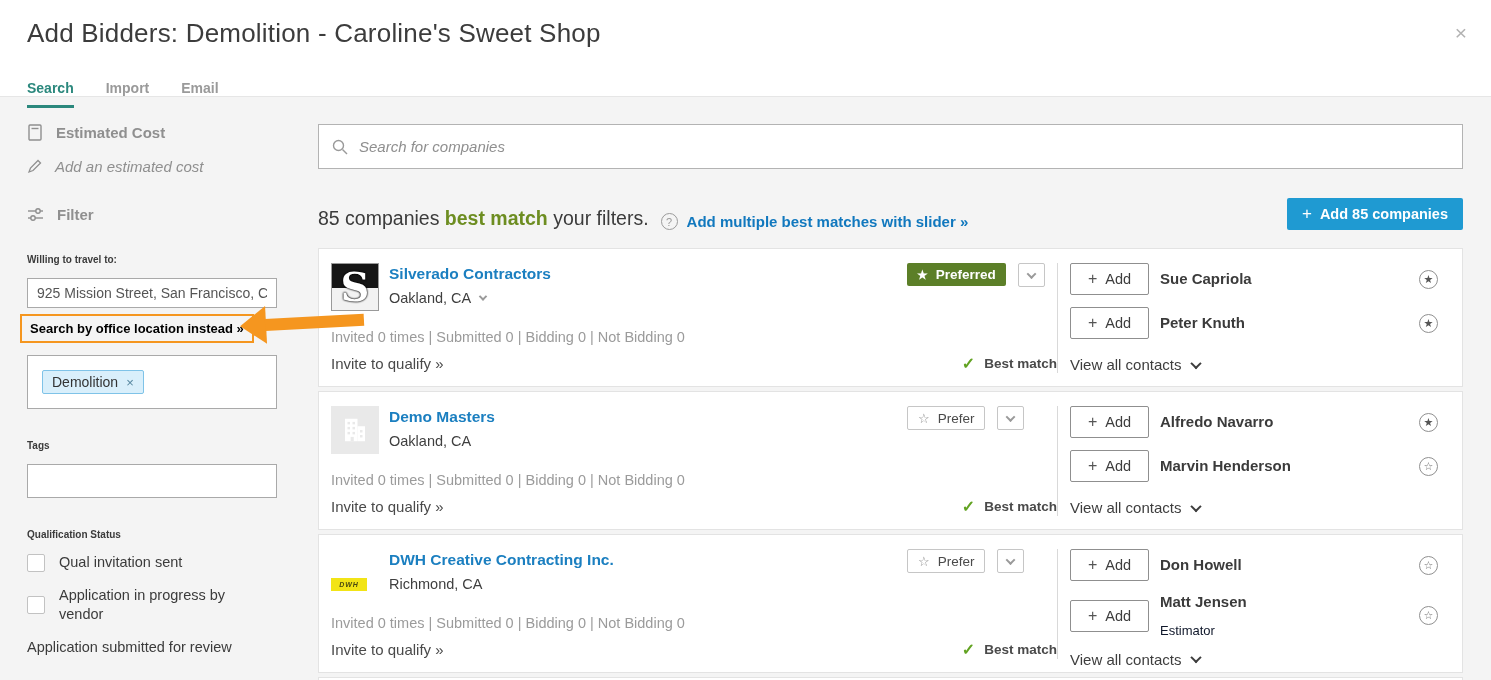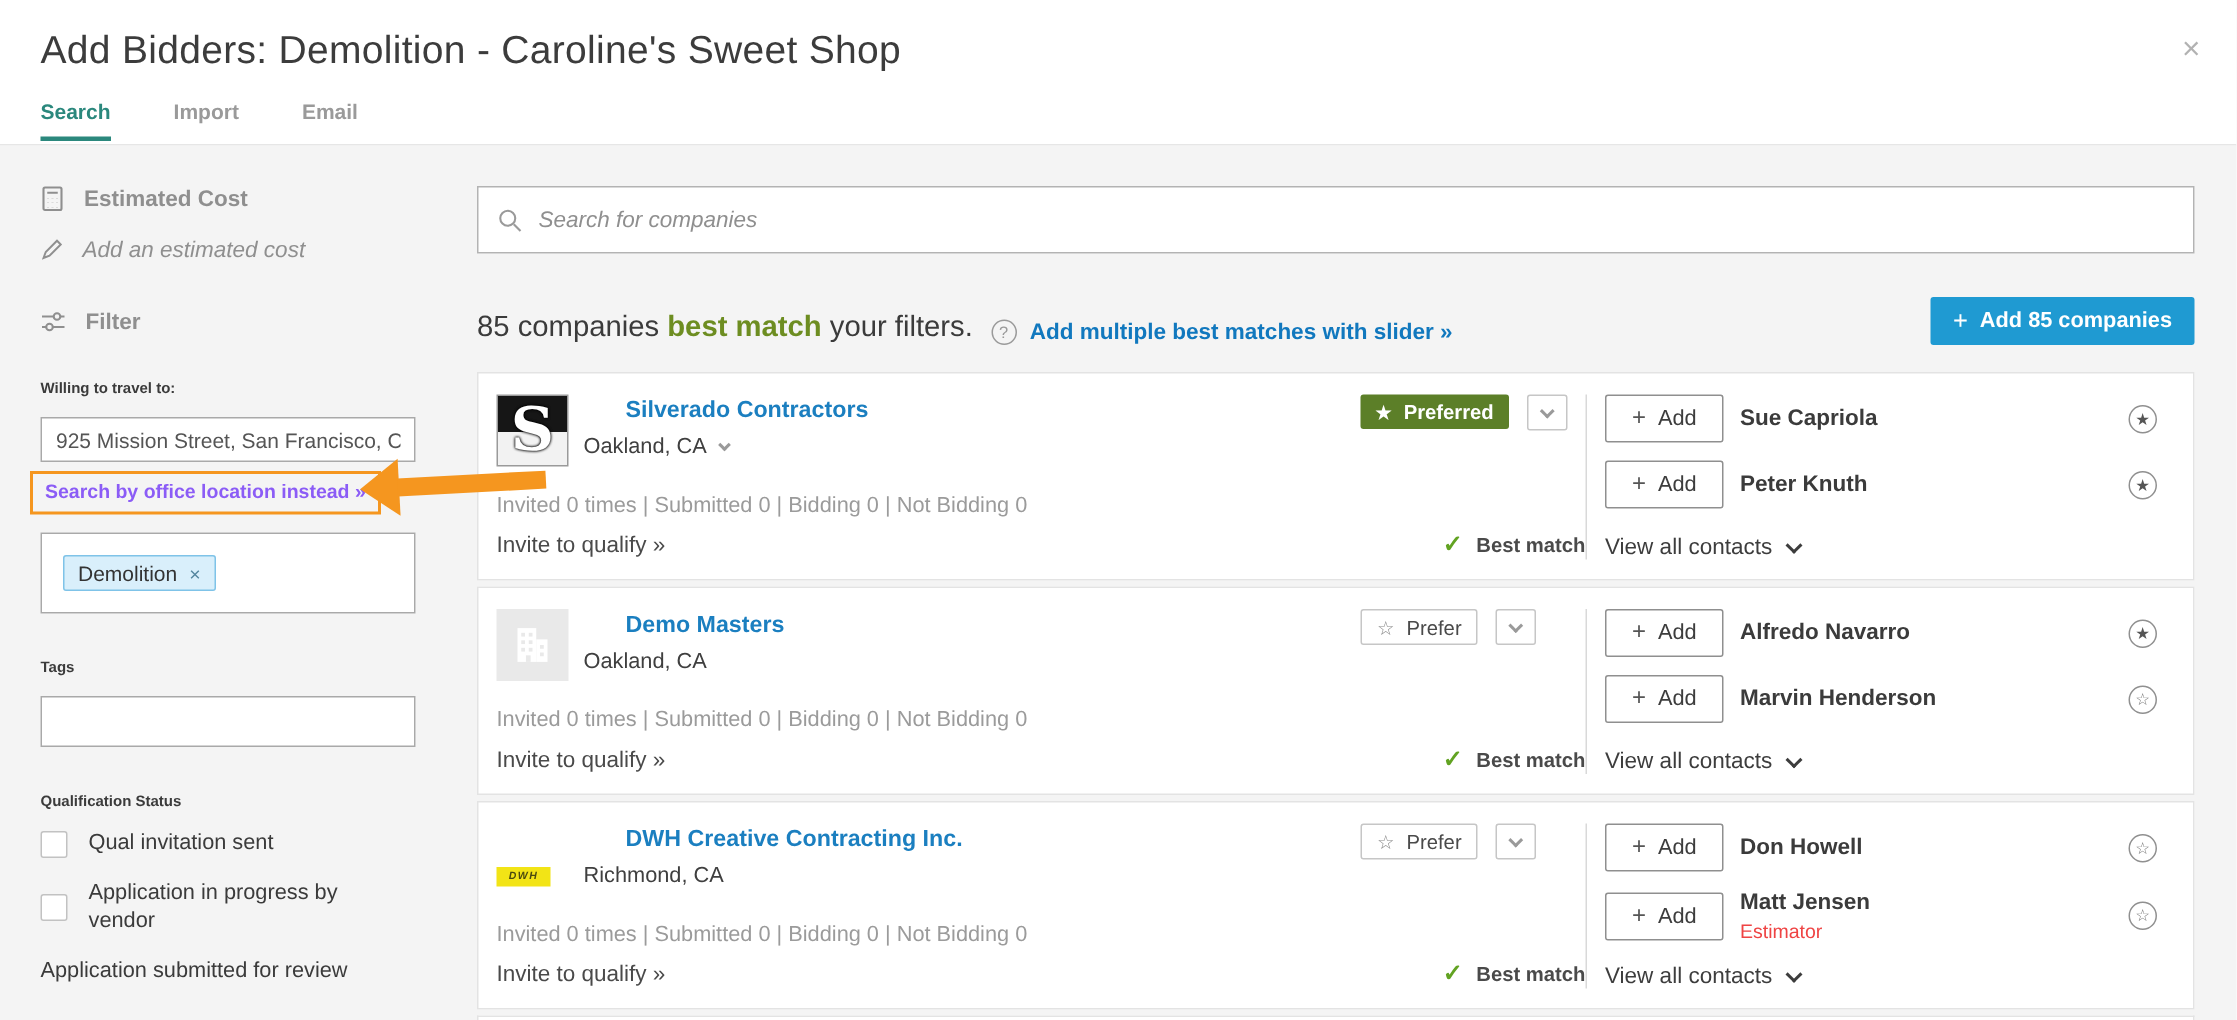--- a/index.html
+++ b/index.html
@@ -3,41 +3,41 @@
 <meta charset="utf-8">
 <style>
   * { box-sizing: border-box; margin: 0; padding: 0; }
   html,body { width:1491px; height:680px; overflow:hidden; }
   body { font-family:"Liberation Sans", sans-serif; background:#fff; color:#3b3b3b; }
 
   
   .hdr { position:relative; height:97px; background:#fff; border-bottom:1px solid #e6e6e6; padding-left:27px; }
   .hdr-title { font-size:26px; font-weight:normal; color:#3c3c3c; padding-top:18px; letter-spacing:.2px; }
   .hdr-close { position:absolute; right:24px; top:22px; font-size:21px; color:#b2b2b2; cursor:pointer; font-weight:300; line-height:1; }
-  .tabs { display:flex; gap:42px; margin-top:17px; }
+  .tabs { display:flex; gap:32px; margin-top:31px; }
   .tab { font-size:14px; font-weight:bold; color:#9a9a9a; padding-bottom:9px; cursor:pointer; }
   .tab.active { color:#2b887d; border-bottom:3px solid #2b887d; }
 
   
   .bodywrap { display:flex; height:583px; background:#f4f4f4; }
   aside { position:relative; width:291px; padding:27px 0 0 27px; flex:none; }
   main { flex:1; padding:27px 28px 0 27px; position:relative; }
 
   
   .side-row { display:flex; align-items:center; gap:13px; color:#8f8f8f; }
   .side-row .lbl { font-size:15px; font-weight:bold; }
   .side-row.est { margin-top:0; }
   .side-row.addcost { margin-top:17px; }
   .side-row.addcost .lbl { font-weight:normal; font-style:italic; font-size:15px; }
   .side-row.filter { margin-top:31px; }
   .fld-label { font-size:10px; font-weight:bold; color:#3b3b3b; margin-top:31px; }
   .txt-input { display:block; width:250px; height:30px; border:1px solid #a9a9a9; background:#fff; margin-top:13px;
                padding:0 9px; font-size:14px; color:#555; font-family:"Liberation Sans",sans-serif; }
   .office-box { display:inline-block; margin-top:6px; margin-left:-7px; border:2px solid #f5961f; padding:3px 8px 4px; }
-  .office-link { font-size:13px; font-weight:bold; color:#8b5cf6; cursor:pointer; }
+  .office-link { font-size:13px; font-weight:bold; color:#000000; cursor:pointer; }
   .callout-arrow { position:absolute; left:240px; top:207px; display:flex; align-items:center; transform:rotate(-3deg); z-index:6; }
   .arrow-head { width:0; height:0; border-top:19px solid transparent; border-bottom:19px solid transparent; border-right:26px solid #f5961f; }
   .arrow-tail { width:99px; height:12px; background:#f5961f; margin-left:-1px; }
   .wp-box { width:250px; min-height:34px; border:1px solid #a9a9a9; background:#fff; margin-top:12px; padding:14px; }
   .chip { display:inline-flex; align-items:center; gap:8px; background:#d9effb; border:1px solid #7fc3e8; border-radius:2px;
           padding:3px 9px; font-size:14px; color:#333; }
   .chip-x { color:#55869f; font-size:13px; cursor:pointer; }
   .tags-input { height:34px; }
   .cb-row { display:flex; align-items:center; gap:14px; margin-top:13px; }
   .cb-row input[type=checkbox] { appearance:none; -webkit-appearance:none; width:18px; height:18px; border:1px solid #c2c2c2;
@@ -65,21 +65,21 @@
   .co-head { display:flex; gap:10px; }
   .logo { width:48px; height:48px; flex:none; display:flex; align-items:center; justify-content:center; }
   .logo-letter { background:linear-gradient(#161616 0 52%, #f2f2f2 52% 100%); border:1px solid #9a9a9a;
                  font-family:"DejaVu Serif", serif; font-weight:bold; font-size:40px; color:#fff;
                  text-shadow:0 0 2px #000, 0 0 2px #000; line-height:1; }
   .logo-placeholder { background:#e9e9e9; }
   .logo-dwh { background:transparent; align-items:flex-end; justify-content:flex-start; padding-bottom:6px; }
   .dwh-strip { width:36px; height:13px; background:#f2e416; color:#4a4a10; font-size:7px; font-weight:bold;
                font-style:italic; display:flex; align-items:center; justify-content:center; letter-spacing:1px; }
   .co-meta { padding-top:2px; }
-  .co-name { display:inline-block; font-size:15.5px; font-weight:bold; color:#1b7fc0; cursor:pointer; text-decoration:none;margin-left:28px; }
+  .co-name { display:inline-block; font-size:15.5px; font-weight:bold; color:#1b7fc0; cursor:pointer; text-decoration:none; }
   .co-loc { margin-top:7px; font-size:14.5px; color:#3f3f3f; display:flex; align-items:center; gap:9px; }
   .co-stats { margin-top:18px; font-size:14.5px; color:#9b9b9b; }
   .co-invite { display:inline-block; margin-top:10px; font-size:15px; color:#4a4a4a; cursor:pointer; text-decoration:none; }
   .card-mid { width:150px; flex:none; padding:14px 0 13px; display:flex; flex-direction:column; justify-content:space-between; }
   .pref-row { display:flex; gap:12px; align-items:flex-start; }
   .badge-preferred { background:#5c7f28; color:#fff; height:23px; border-radius:2px; padding:0 10px; font-size:13.5px;
                      font-weight:bold; display:inline-flex; align-items:center; gap:8px; cursor:pointer; }
   .badge-preferred .st { font-size:12px; }
   .btn-prefer { background:#fff; border:1px solid #c6c6c6; border-radius:2px; height:24px; padding:0 10px; font-size:13.5px;
                 color:#4a4a4a; display:inline-flex; align-items:center; gap:8px; cursor:pointer; font-family:"Liberation Sans",sans-serif; }
@@ -88,21 +88,21 @@
             align-items:center; justify-content:center; cursor:pointer; }
   .best-match { align-self:flex-end; display:flex; align-items:center; gap:9px; font-size:13.5px; font-weight:bold; color:#4a4a4a; }
   .best-match .check { color:#62a322; font-size:16px; font-weight:bold; }
   .v-div { width:1px; background:#d9d9d9; margin:14px 0 13px; flex:none; }
   .card-contacts { width:404px; flex:none; padding:14px 24px 13px 12px; display:flex; flex-direction:column; }
   .contact-row { display:flex; align-items:center; gap:11px; margin-bottom:12px; }
   .add-btn { width:79px; height:32px; flex:none; background:#fff; border:1px solid #8f8f8f; border-radius:2px; font-size:14.5px;
              color:#3d3d3d; display:flex; align-items:center; justify-content:center; gap:8px; cursor:pointer; font-family:"Liberation Sans",sans-serif; }
   .add-btn .plus { font-size:16px; color:#555; font-weight:normal; }
   .contact-name { flex:1; font-size:15px; font-weight:bold; color:#3b3b3b; line-height:1.2; }
-  .contact-title { font-size:13px; font-weight:normal; color:#ef4444; margin-top:2px; }
+  .contact-title { font-size:13px; font-weight:normal; color:#0f172a; margin-top:12px; }
   .contact-title:empty { display:none; }
   .star-circle { width:19px; height:19px; flex:none; border:1px solid #909090; border-radius:50%; display:flex;
                  align-items:center; justify-content:center; font-size:11px; cursor:pointer; }
   .star-circle.filled { color:#555; }
   .star-circle.outline { color:#777; }
   .view-all { margin-top:auto; display:flex; align-items:center; gap:11px; font-size:15px; color:#3d3d3d; cursor:pointer; }
   .card-sliver { height:10px; background:#fff; border:1px solid #e3e3e3; border-bottom:none; }
 
   
   .chev { display:inline-block; width:7px; height:7px; border-right:2px solid #9a9a9a; border-bottom:2px solid #9a9a9a;

